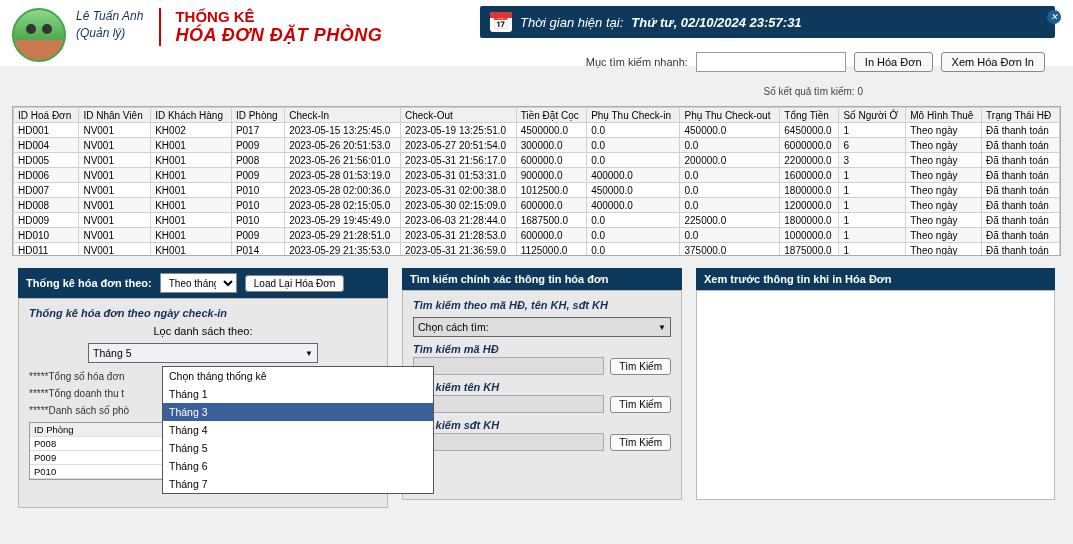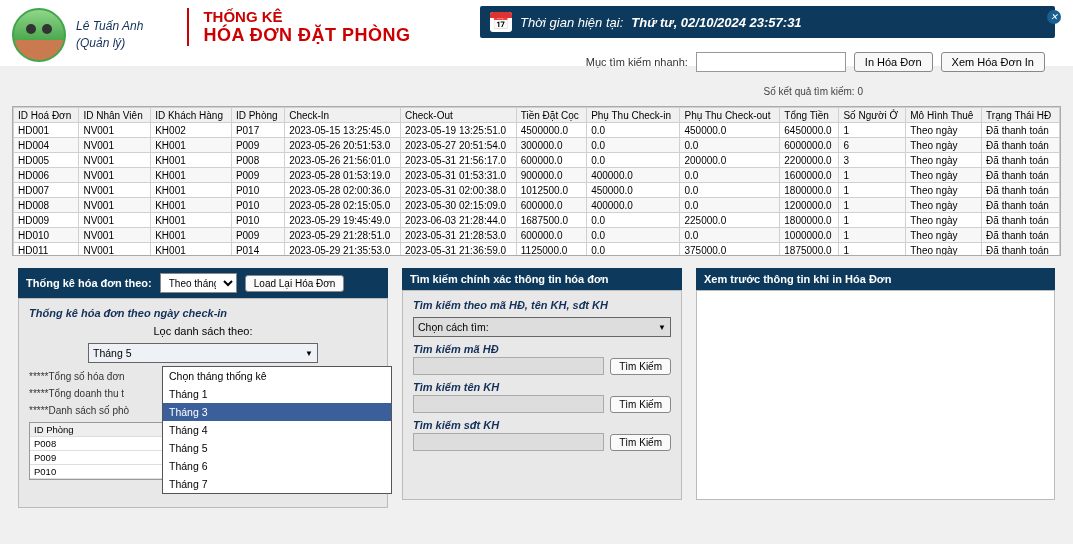--- a/index.html
+++ b/index.html
@@ -1,30 +1,30 @@
 <!DOCTYPE html>
 <html><head>
 <meta charset="utf-8">
 <style>
 * { box-sizing: border-box; margin: 0; padding: 0; font-family: Arial, sans-serif; }
 body { background: #f0f0f0; width: 1073px; height: 544px; overflow: hidden; font-size: 10px; }
 
 .app { position: relative; width: 100%; height: 100%; }
 
 .top-bar { display: flex; align-items: flex-start; padding: 8px 12px 4px; background: #fff; position: relative; }
-.avatar-block { display: flex; align-items: center; gap: 10px; margin-right: 44px; }
+.avatar-block { display: flex; align-items: flex-start; gap: 10px; margin-right: 16px; }
 .avatar { width: 54px; height: 54px; border-radius: 50%; border: 2px solid #3fa64a; background: linear-gradient(180deg,#8fd68a 0%,#4ca84e 60%,#c97b4f 60%); position: relative; overflow: hidden; }
 .avatar::before { content:""; position:absolute; top:14px; left:12px; width:10px; height:10px; background:#333; border-radius:50%; }
 .avatar::after { content:""; position:absolute; top:14px; right:12px; width:10px; height:10px; background:#333; border-radius:50%; }
 .user-info { font-size: 12px; color: #14305a; font-style: italic; line-height: 1.4; }
 .user-role { font-style: italic; }
 
 .title-block { border-left: 2px solid #c00; padding-left: 14px; margin-right: auto; }
 .title-block .t1 { color: #c00; font-size: 15px; font-weight: bold; }
-.title-block .t2 { color: #c00; font-size: 18px; font-weight: bold; letter-spacing: 0.5px; }
+.title-block .t2 { color: #c00; font-size: 18px; font-weight: bold; letter-spacing: 0.5px; font-style: italic; }
 
 .time-bar { position: absolute; top: 6px; right: 18px; left: 480px; background: #0d3a5c; color: #fff; padding: 6px 10px; display: flex; align-items: center; gap: 8px; font-size: 13px; font-style: italic; border-radius: 2px; }
 .time-icon { width: 22px; height: 20px; background: #fff; border-radius: 3px; display: flex; align-items: center; justify-content: center; position: relative; }
 .time-icon::before { content:""; position:absolute; top:0; left:0; right:0; height:6px; background:#d33; border-radius:3px 3px 0 0; }
 .time-icon::after { content:"📅"; font-size:14px; font-style:normal; }
 .time-bar .close { position: absolute; right: -6px; top: 4px; width: 14px; height: 14px; background: #1a5f8f; border-radius: 50%; display:flex; align-items:center; justify-content:center; font-size:9px; cursor:pointer; }
 
 .search-row { position: absolute; right: 28px; top: 52px; display: flex; align-items: center; gap: 8px; font-size: 11px; }
 .search-row label { color: #333; }
 .search-row input { border: 1px solid #999; height: 20px; width: 150px; padding: 0 4px; }
@@ -42,21 +42,21 @@
 .panel-hd { background: #0d3a5c; color: #fff; padding: 5px 8px; font-size: 11px; font-weight: bold; display: flex; align-items: center; gap: 8px; }
 .panel-body { border: 1px solid #bbb; background: #e8e8e8; padding: 8px 10px; min-height: 210px; font-size: 11px; }
 .panel-sub { font-style: italic; font-weight: bold; color: #14305a; margin-bottom: 6px; }
 
 .select { border: 1px solid #888; background: #fff; height: 20px; font-size: 10px; padding: 0 4px; }
 .small-btn { border: 1px solid #888; background: #fafafa; padding: 2px 8px; font-size: 10px; border-radius: 3px; cursor: pointer; }
 
 .filter-row { display: flex; align-items: center; gap: 6px; margin-bottom: 8px; flex-direction: column; }
 .asterisk-row { font-size: 10px; color: #333; margin-bottom: 6px; }
 
-.dropdown-open { position: absolute; left: 162px; top: 366px; width: 230px; background: #fff; border: 1px solid #555; z-index: 50; font-size: 10.5px; }
+.dropdown-open { position: absolute; left: 162px; top: 366px; width: 272px; background: #fff; border: 1px solid #555; z-index: 50; font-size: 10.5px; }
 .dropdown-open .opt { padding: 3px 6px; cursor: pointer; }
 .dropdown-open .opt.selected { background: #3b5f9b; color: #fff; }
 
 .room-table { margin-top: 6px; border: 1px solid #999; background: #fff; }
 .room-table div { border-bottom: 1px solid #ddd; padding: 1px 4px; font-size: 9.5px; }
 .room-table .hdr { background: #eee; }
 
 .search-field-row { display: flex; align-items: center; gap: 6px; margin-bottom: 6px; }
 .search-field-row input { flex: 1; border: 1px solid #aaa; height: 18px; background: #ddd; }
 .search-label { font-style: italic; font-weight: bold; color: #14305a; margin: 6px 0 2px; }

